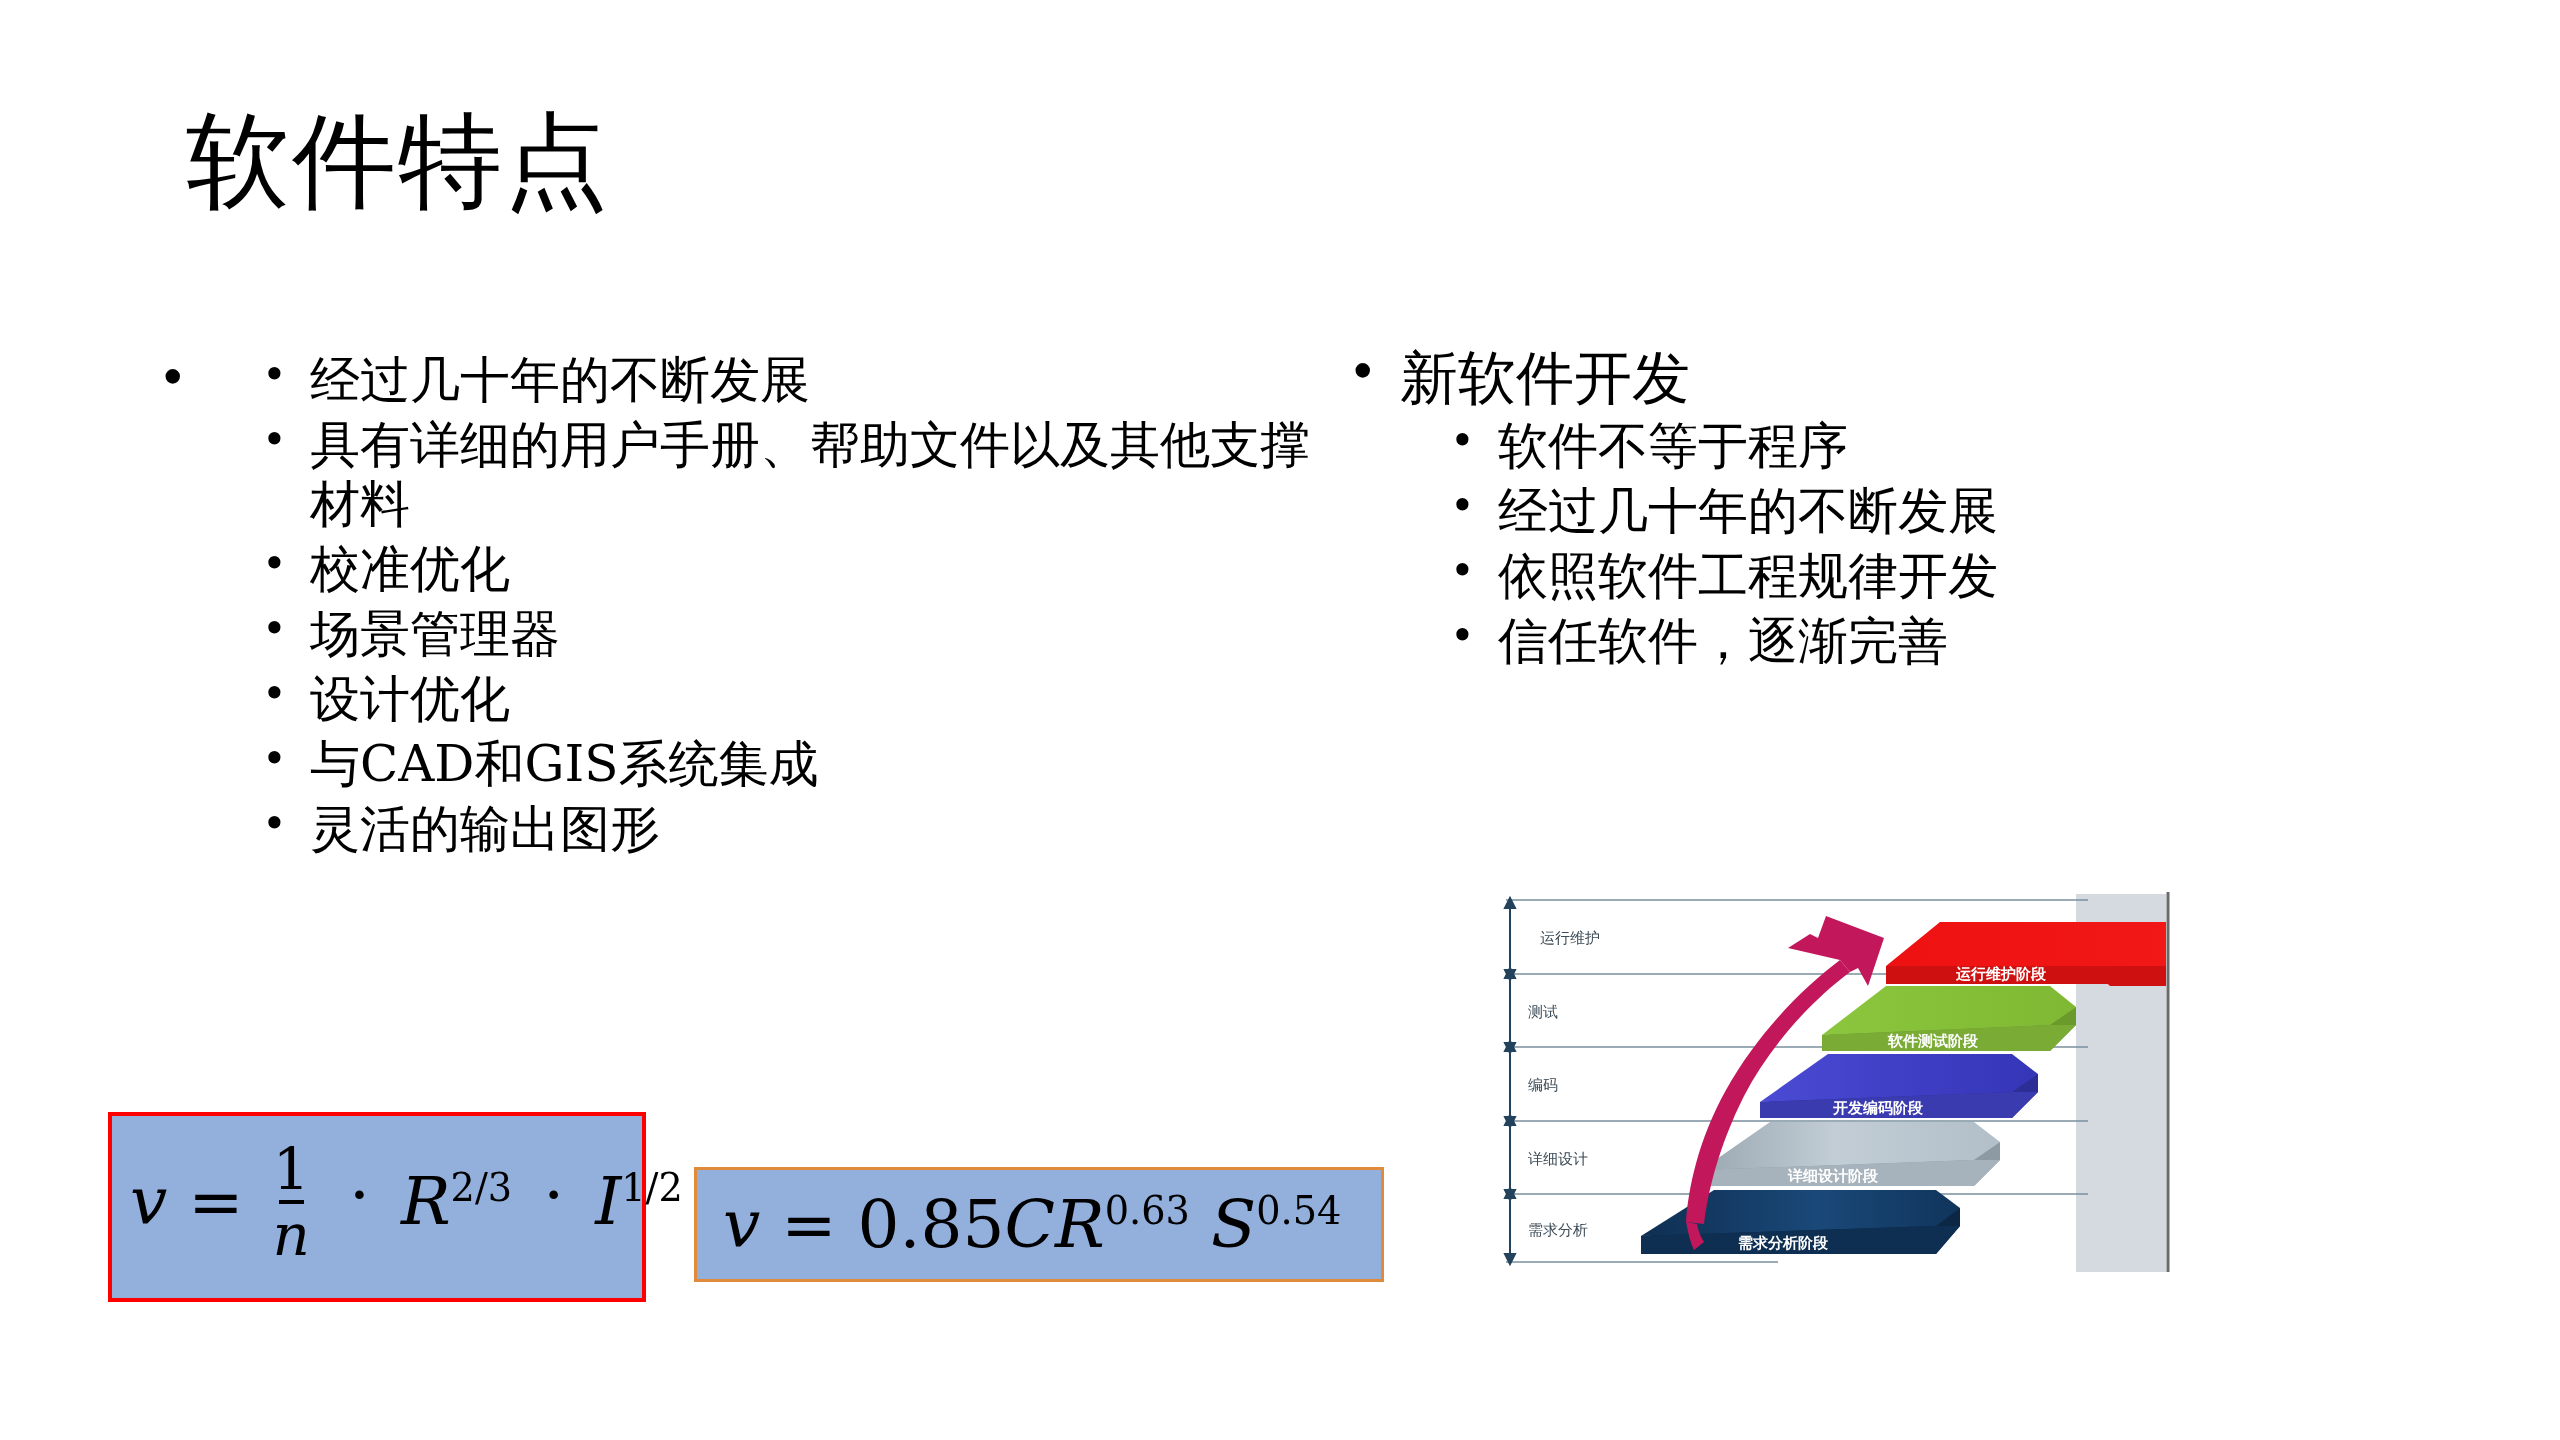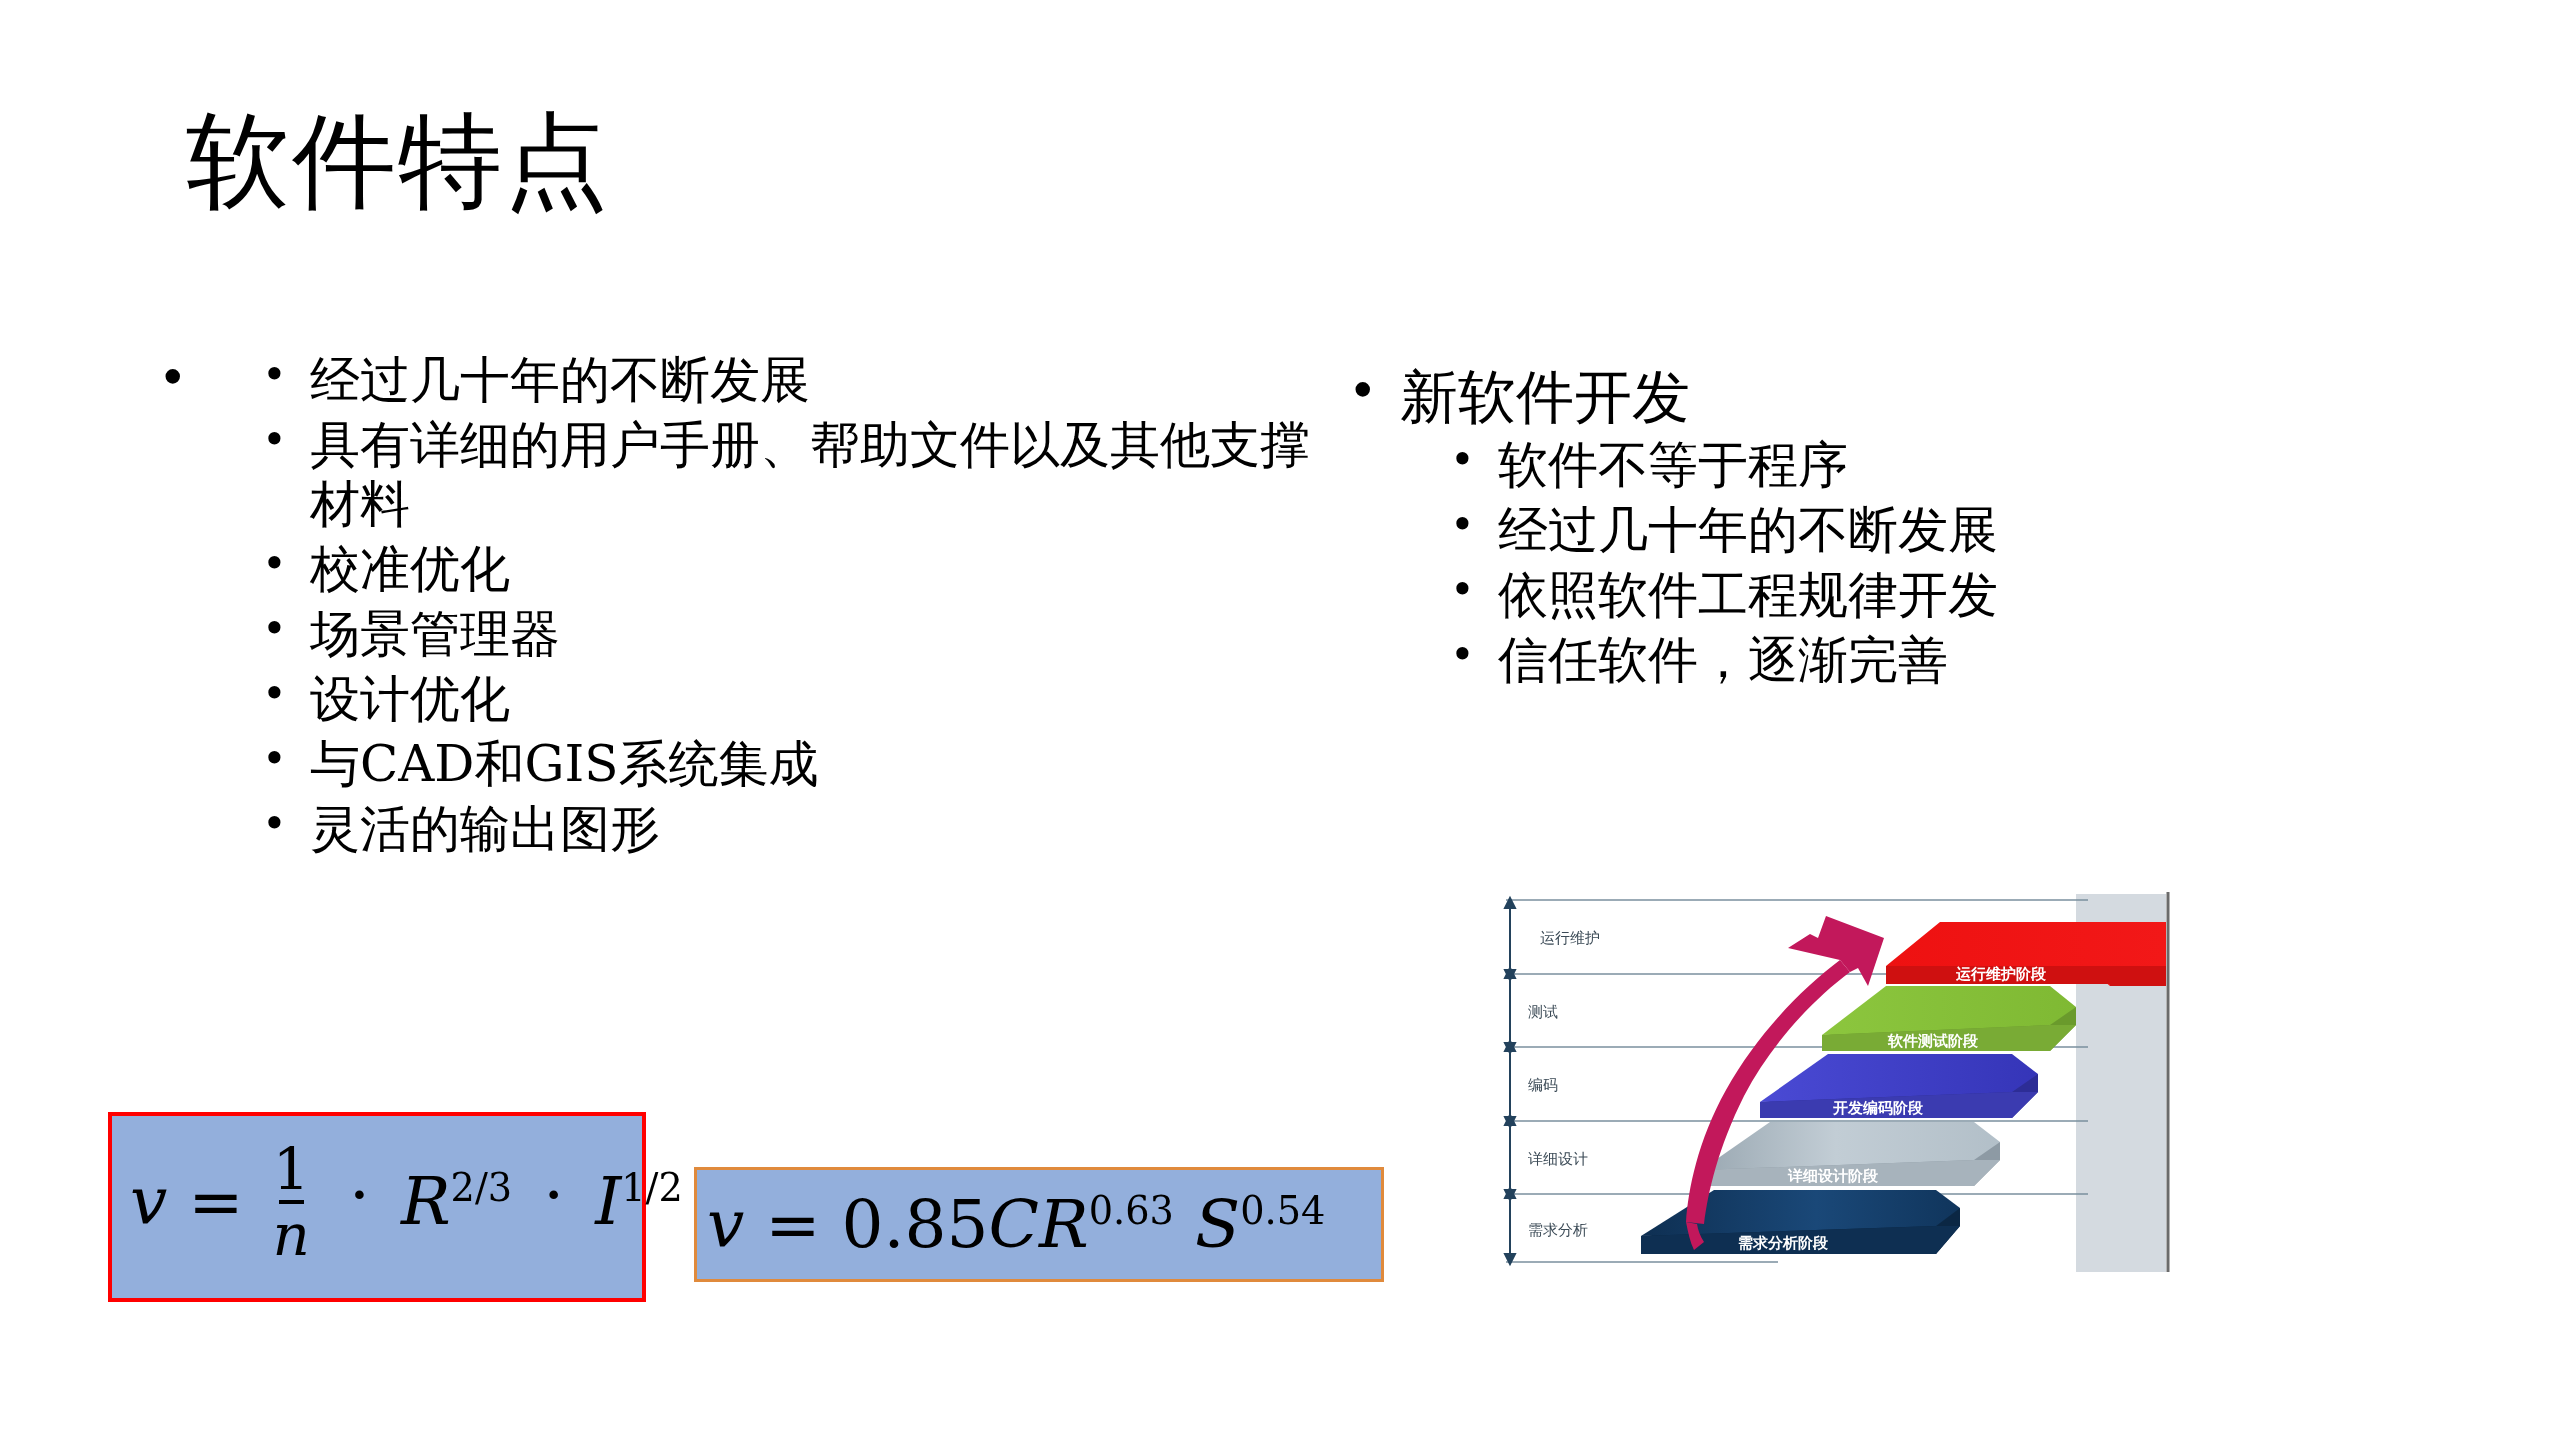--- a/index.html
+++ b/index.html
@@ -26,21 +26,21 @@
     letter-spacing: 2px;
     white-space: nowrap;
     font-family: "DejaVu Serif", "Liberation Serif", serif;
   }
 
   
   .column {
     position: absolute;
   }
   #left-column  { left: 150px;  top: 345px; width: 1180px; }
-  #right-column { left: 1340px; top: 364px; width: 1000px; }
+  #right-column { left: 1340px; top: 345px; width: 1000px; }
 
   ul.lvl1 {
     list-style: none;
     margin: 0;
     padding: 0;
   }
   ul.lvl1 > li.l1 {
     position: relative;
     padding-left: 60px;
     font-size: 58px;
@@ -97,21 +97,21 @@
     height: 190px;
     border: 4px solid #ff0000;
     padding-left: 18px;
   }
   #formula-box-hazen {
     left: 694px;
     top: 1167px;
     width: 690px;
     height: 115px;
     border: 3px solid #e08a3c;
-    padding-left: 10px;
+    padding-left: 26px;
   }
 
   .math { font-style: italic; font-size: 66px; white-space: nowrap; }
   .math .op { font-style: normal; }
   .math sup { font-size: 0.58em; font-style: normal; vertical-align: super; }
   .frac {
     display: inline-block;
     vertical-align: middle;
     text-align: center;
     margin: 0 8px;

